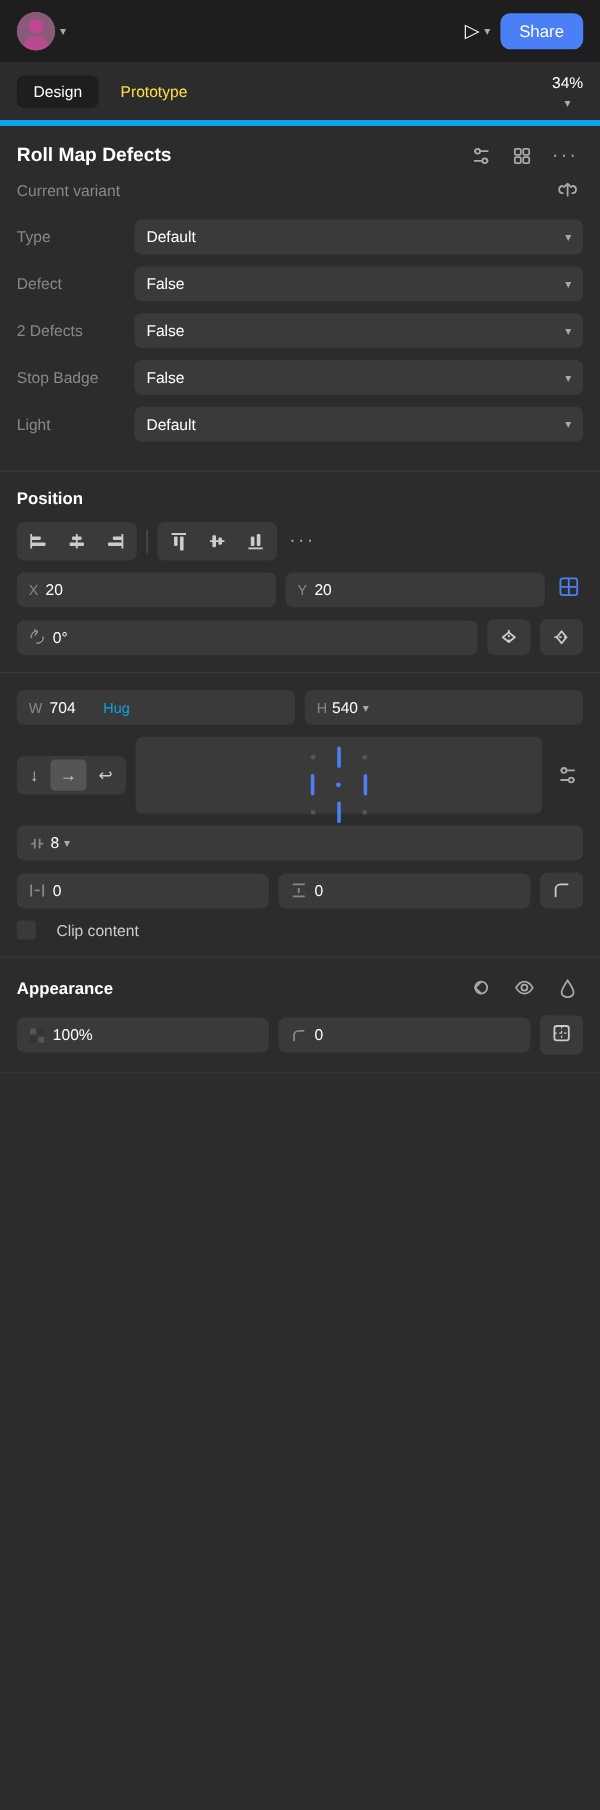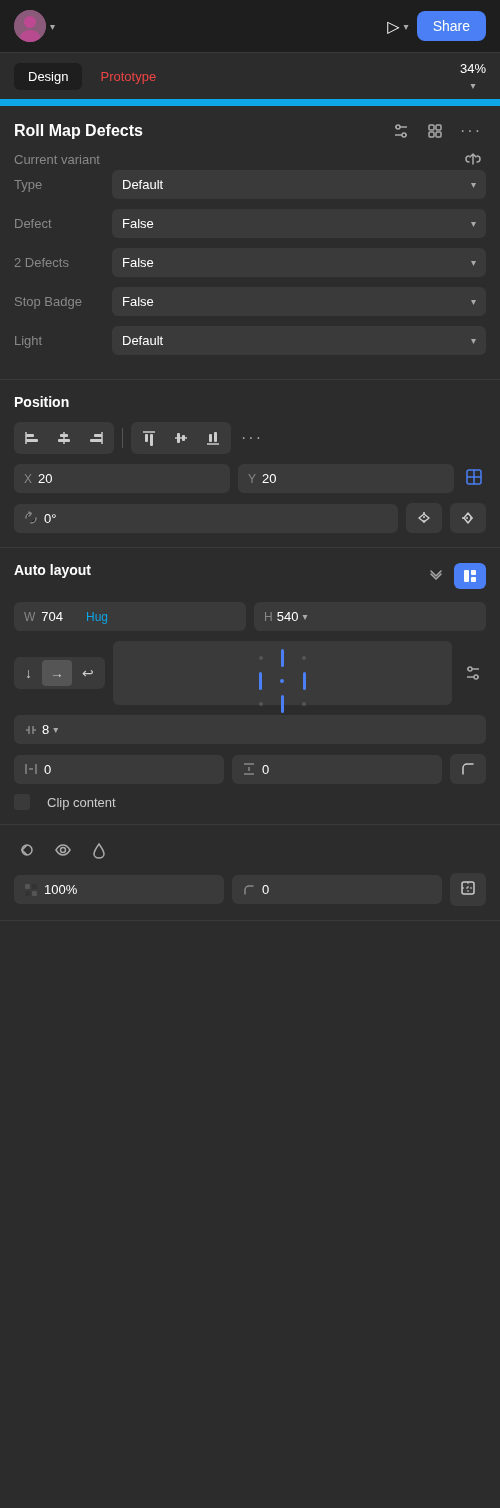--- a/index.html
+++ b/index.html
@@ -63,32 +63,32 @@
       font-size: 14px;
       font-weight: 500;
       cursor: pointer;
     }
 
     .tab-bar {
       display: flex;
       align-items: center;
       padding: 8px 14px;
       background: #2c2c2c;
-      border-bottom: 7px solid #0ea5e9;
+      border-bottom: 5px solid #0ea5e9;
       gap: 4px;
     }
     .tab {
       padding: 6px 14px;
       border-radius: 6px;
       font-size: 13px;
       font-weight: 500;
       cursor: pointer;
       border: none;
       background: none;
-      color: #ef4444;
+      color: #fde047;
     }
     .tab.active {
       background: #1e1e1e;
       color: #fff;
     }
     .tab-spacer { flex: 1; }
     .zoom-control {
       display: flex;
       align-items: center;
       gap: 4px;
@@ -123,20 +123,21 @@
       padding: 2px 4px;
       display: flex;
       align-items: center;
     }
     .current-variant {
       display: flex;
       align-items: center;
       justify-content: space-between;
       color: #888;
       font-size: 13px;
+      margin-bottom: 14px;
     }
 
     .prop-row {
       display: flex;
       align-items: center;
       margin-bottom: 10px;
       gap: 8px;
     }
     .prop-label {
       color: #888;
@@ -645,38 +646,20 @@
       <svg width="16" height="16" viewBox="0 0 16 16">
         <line x1="2" y1="8" x2="14" y2="8" stroke="#ccc" stroke-width="1.5" stroke-dasharray="2,2"></line>
         <path d="M4 8L8 3L12 8" fill="none" stroke="#ccc" stroke-width="1.5" stroke-linecap="round" stroke-linejoin="round"></path>
         <path d="M4 8L8 13L12 8" fill="none" stroke="#ccc" stroke-width="1.5" stroke-linecap="round" stroke-linejoin="round"></path>
       </svg>
     </button>
   </div>
 </div>
 
 <div class="section">
-  <div class="autolayout-header">
-    <span class="section-title">Auto layout</span>
-    <div class="autolayout-icons">
-      <button class="icon-btn">
-        <svg width="16" height="16" viewBox="0 0 16 16">
-          <path d="M3 6L8 11L13 6" stroke="#aaa" stroke-width="1.5" stroke-linecap="round" stroke-linejoin="round" fill="none"></path>
-          <path d="M3 3L8 8L13 3" stroke="#aaa" stroke-width="1.5" stroke-linecap="round" stroke-linejoin="round" fill="none"></path>
-        </svg>
-      </button>
-      <button class="autolayout-active-btn">
-        <svg width="16" height="16" viewBox="0 0 16 16">
-          <rect x="2" y="2" width="5" height="12" rx="1" fill="white"></rect>
-          <rect x="9" y="2" width="5" height="5" rx="1" fill="white"></rect>
-          <rect x="9" y="9" width="5" height="5" rx="1" fill="white"></rect>
-        </svg>
-      </button>
-    </div>
-  </div>
 
   <div class="size-row">
     <div class="size-box">
       <span class="size-label">W</span>
       <span class="size-value">704</span>
       <span class="size-hug">Hug</span>
     </div>
     <div class="size-box size-select">
       <span class="size-label">H</span>
       <span class="size-value">540</span>
@@ -753,20 +736,21 @@
   </div>
 
   <div class="clip-row">
     <div class="checkbox"></div>
     <span style="color:#ccc;font-size:13px;">Clip content</span>
   </div>
 </div>
 
 <div class="section">
   <div class="appearance-header">
+    <span class="appearance-title">Appearance</span>
     <div class="appearance-icons">
       <button class="icon-btn">
         <svg width="18" height="18" viewBox="0 0 18 18">
           <circle cx="9" cy="9" r="5" stroke="#aaa" stroke-width="1.5" fill="none"></circle>
           <path d="M9 4C9 4 4 9 4 9C4 9 9 14 9 14" stroke="#aaa" stroke-width="1.5" fill="none"></path>
         </svg>
       </button>
       <button class="icon-btn">
         <svg width="18" height="18" viewBox="0 0 18 18">
           <path d="M2 9C2 9 5 4 9 4C13 4 16 9 16 9C16 9 13 14 9 14C5 14 2 9 2 9Z" stroke="#aaa" stroke-width="1.5" fill="none"></path>

